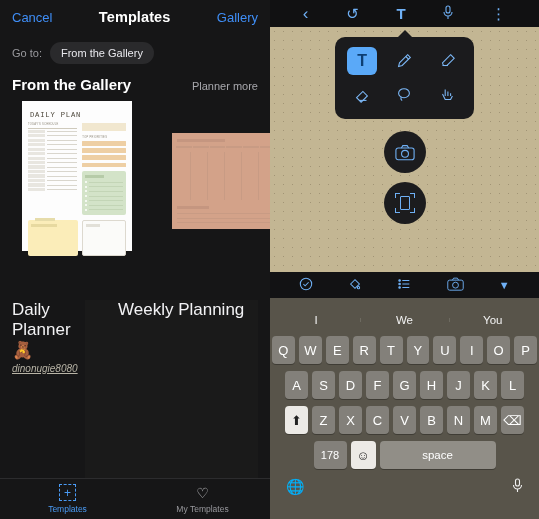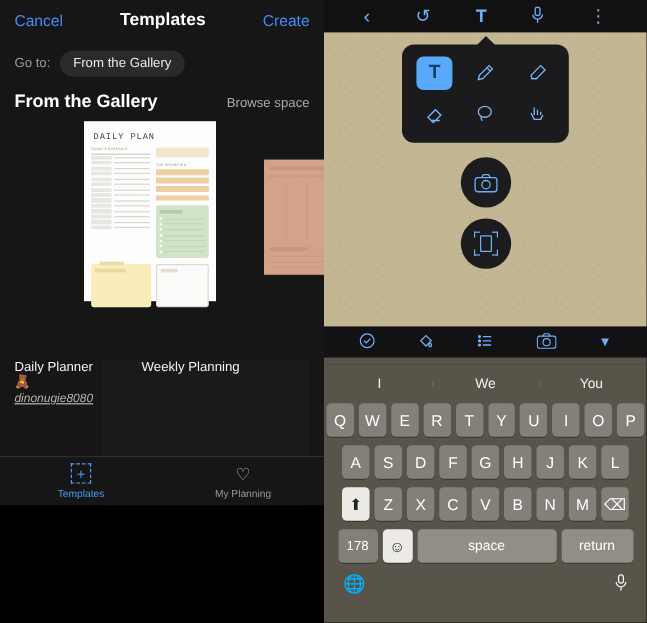--- a/index.html
+++ b/index.html
@@ -7,21 +7,21 @@
     width: 539px; height: 519px;
     background: #000;
     font-family: "Liberation Sans", sans-serif;
     overflow: hidden;
   }
   .screen { position: relative; width: 539px; height: 519px; display: flex; }
 
   
   .left {
     position: relative;
-    width: 270px; height: 421px;
+    width: 270px; height: 519px;
     background: #161617;
     overflow: hidden;
   }
   .navbar {
     height: 34px;
     display: flex; align-items: center; justify-content: space-between;
     padding: 0 12px;
     background: #161617;
   }
   .nav-btn { color: #3f8ef7; font-size: 13px; }
@@ -38,21 +38,21 @@
     white-space: nowrap;
   }
 
   .section-head {
     display: flex; align-items: baseline; justify-content: space-between;
     padding: 2px 12px 8px 12px;
   }
   .section-title { color: #fff; font-size: 15px; font-weight: bold; }
   .section-link { color: #a8a8ad; font-size: 11px; }
 
-  .gallery-row { position: relative; height: 195px; margin-left: 48px; }
+  .gallery-row { position: relative; height: 195px; }
 
   
   .tpl-daily {
     position: absolute; left: 22px; top: 0;
     width: 110px; height: 150px;
     background: #fdfdfd;
     padding: 7px 6px;
   }
   .dp-title { font-family: "Liberation Mono", monospace; font-size: 7.2px; color: #4a4438; letter-spacing: .8px; margin: 3px 0 4px 2px;}
   .dp-body { display: flex; gap: 5px; }
@@ -89,21 +89,21 @@
   .wk-colrow i { flex: 1; height: 2.4px; background: #c89b84; display: block; }
   .wk-grid { position: relative; height: 48px; margin: 4px 4px 0 4px; }
   .wk-grid i { position: absolute; top: 0; bottom: 0; width: .6px; background: #c89b84; }
   .wk-lower { height: 2.6px; width: 30%; background: #c59680; margin: 6px 0 4px 5px; }
   .wk-rows { padding: 0 5px; }
   .wk-rows i { display: block; height: .6px; background: #c89b84; margin-bottom: 4px; }
 
   .labels-row { display: flex; padding: 0 12px; margin-top: 4px; }
   .lbl-col { width: 50%; }
   .lbl-col.right { padding-left: 33px; }
-  .lbl-title { color: #f2f2f4; font-size: 11px; margin-bottom: 2px; }
+  .lbl-title { color: #f2f2f4; font-size: 17px; margin-bottom: 2px; }
   .lbl-sub { color: #9d9da2; font-size: 10px; }
   .lbl-sub.link { color: #b8b4a6; text-decoration: underline; font-style: italic; }
 
   .tabbar {
     position: absolute; left: 0; bottom: 0; width: 270px; height: 41px;
     background: #161617; border-top: .5px solid #2c2c2e;
     display: flex;
   }
   .tab { flex: 1; display: flex; flex-direction: column; align-items: center; justify-content: center; gap: 3px; }
   .tab-label { font-size: 8.5px; }
@@ -194,31 +194,31 @@
 </head>
 <body>
 
 <div class="screen">
 
   <div class="left">
 
     <div class="navbar">
       <div class="nav-btn">Cancel</div>
       <div class="nav-title">Templates</div>
-      <div class="nav-btn">Create</div>
+      <div class="nav-btn">Gallery</div>
     </div>
 
     <div class="goto-row">
       <div class="goto-label">Go to:</div>
       <div class="chip">From the Gallery</div>
     </div>
 
     <div class="section-head">
       <div class="section-title">From the Gallery</div>
-      <div class="section-link">Browse space</div>
+      <div class="section-link">Planner more</div>
     </div>
 
     <div class="gallery-row">
 
       <div class="tpl-daily">
         <div class="dp-title">DAILY PLAN</div>
         <div class="dp-body">
           <div class="dp-left">
             <div class="dp-minilabel">TODAY'S SCHEDULE</div>
             <div class="dp-hline"></div>
@@ -367,21 +367,21 @@
       </div>
     </div>
 
     <div class="tabbar">
       <div class="tab on">
         <div class="plus-box">+</div>
         <div class="tab-label">Templates</div>
       </div>
       <div class="tab off">
         <div class="heart">♡</div>
-        <div class="tab-label">My Planning</div>
+        <div class="tab-label">My Templates</div>
       </div>
     </div>
 
   </div>
 
   <div class="right">
 
     <div class="r-toolbar">
       <div class="ti" style="font-size:17px;">‹</div>
       <div class="ti" style="font-size:15px;">↺</div>
@@ -526,21 +526,20 @@
         <div class="key">B</div>
         <div class="key">N</div>
         <div class="key">M</div>
         <div class="key wide">⌫</div>
       </div>
 
       <div class="krow r4">
         <div class="key num">178</div>
         <div class="key emo light">☺</div>
         <div class="key space">space</div>
-        <div class="key ret">return</div>
       </div>
 
       <div class="krow r5">
         <span>🌐</span>
         <span>
           <svg width="11" height="15" viewBox="0 0 10 15" fill="none" stroke="#f0f0f0" stroke-width="1.1">
             <rect x="3" y="1" width="4" height="7" rx="2"></rect>
               <path d="M1 7a4 4 0 0 0 8 0M5 11v3"></path>
           </svg>
         </span>

